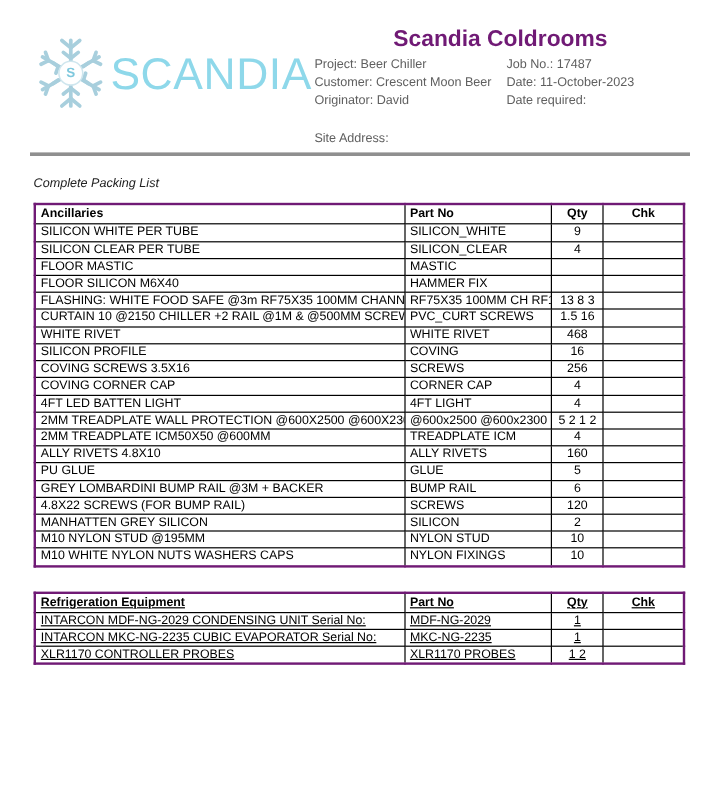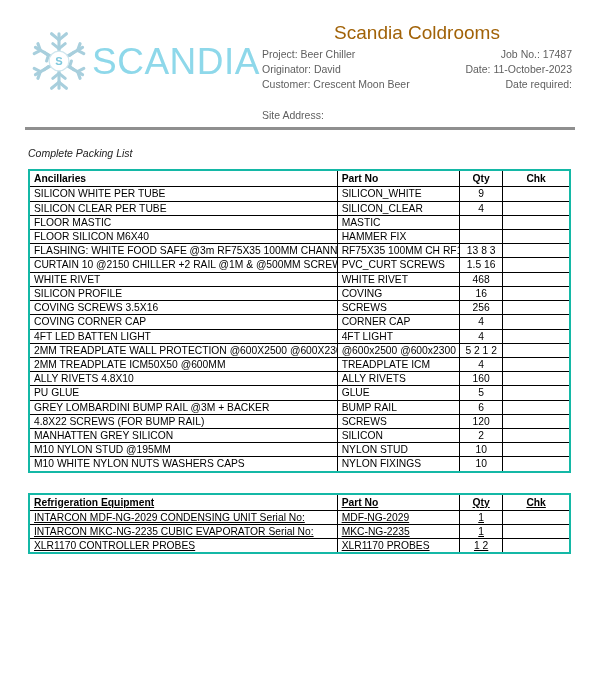--- a/index.html
+++ b/index.html
@@ -47,38 +47,38 @@
     font-family: "Liberation Sans", sans-serif;
   }
 
   .header-right {
     flex: 1 1 auto;
     padding-left: 6px;
   }
   .company-title {
     text-align: center;
     font-size: 19px;
-    font-weight: normal;
-    color: #a16207;
+    font-weight: bold;
+    color: #701a75;
     line-height: 1.15;
     margin-bottom: 3px;
   }
   .meta-grid {
     display: flex;
     font-size: 10.5px;
     color: #5f5f5f;
     line-height: 1.42;
   }
   .meta-left {
     flex: 1 1 auto;
     text-align: left;
   }
   .meta-right {
     flex: 0 0 150px;
-    text-align: right;
+    text-align: left;
   }
   .meta-line { white-space: nowrap; }
   .site-address {
     font-size: 10.5px;
     color: #5f5f5f;
     line-height: 1.42;
     margin-top: 16px;
   }
 
   .header-rule {
@@ -132,21 +132,21 @@
   .col-chk  { width: 67px; }
 
   
   td.multi {
     line-height: 13.2px;
     padding-top: 1px;
     padding-bottom: 1px;
     white-space: pre-line;
   }
   td.multi.c { text-align: center; }
-  .outer-table { border: 2px solid #14b8a6; }
+  .outer-table { border: 2px solid #701a75; }
 </style>
 </head>
 <body>
 
 <div class="doc-header">
 
   <div class="logo-block">
     <div class="snowflake-wrap">
       <svg viewBox="0 0 100 100" width="62" height="62" aria-hidden="true">
         <g stroke="#a8cfdd" stroke-width="5" stroke-linecap="round" fill="none">
@@ -183,22 +183,22 @@
       </svg>
     </div>
     <div class="logo-word">SCANDIA</div>
   </div>
 
   <div class="header-right">
     <div class="company-title">Scandia Coldrooms</div>
     <div class="meta-grid">
       <div class="meta-left">
         <div class="meta-line">Project: Beer Chiller</div>
+        <div class="meta-line">Customer: Crescent Moon Beer</div>
         <div class="meta-line">Originator: David</div>
-        <div class="meta-line">Customer: Crescent Moon Beer</div>
       </div>
       <div class="meta-right">
         <div class="meta-line">Job No.: 17487</div>
         <div class="meta-line">Date: 11-October-2023</div>
         <div class="meta-line">Date required:</div>
       </div>
     </div>
     <div class="site-address">Site Address:</div>
   </div>
 </div>

